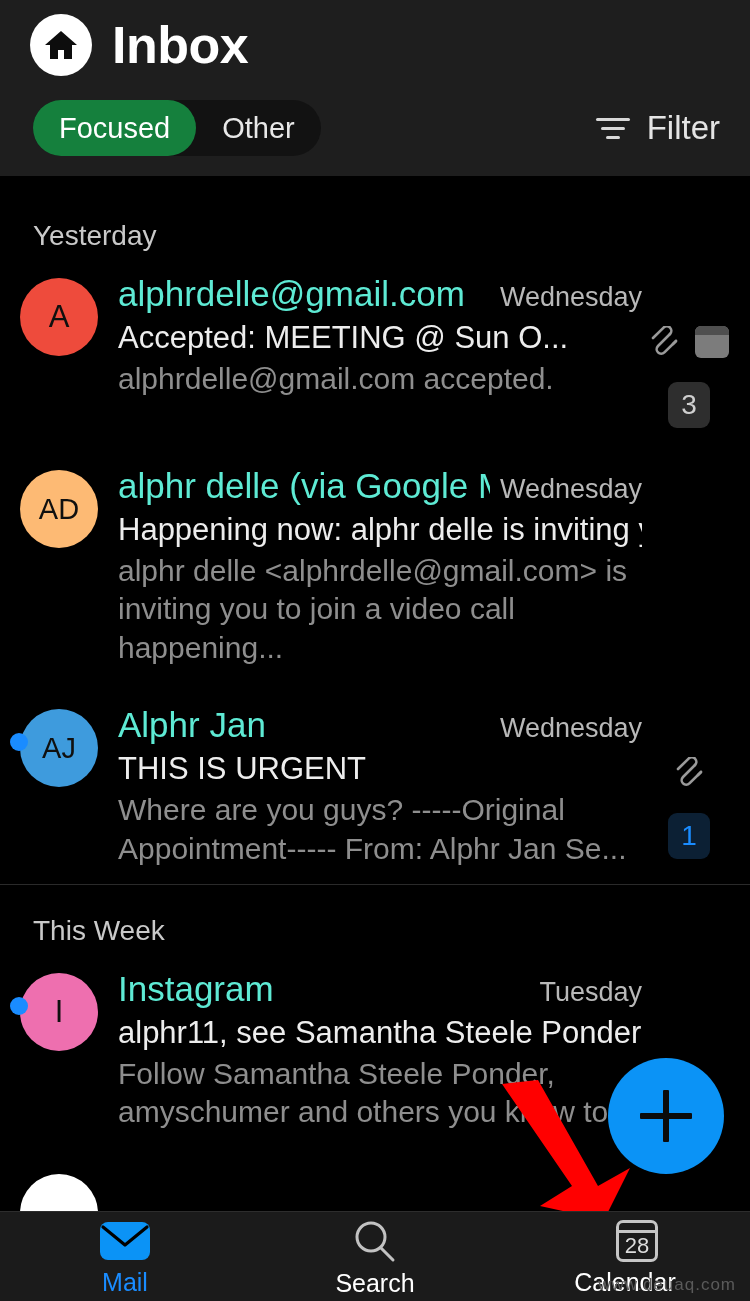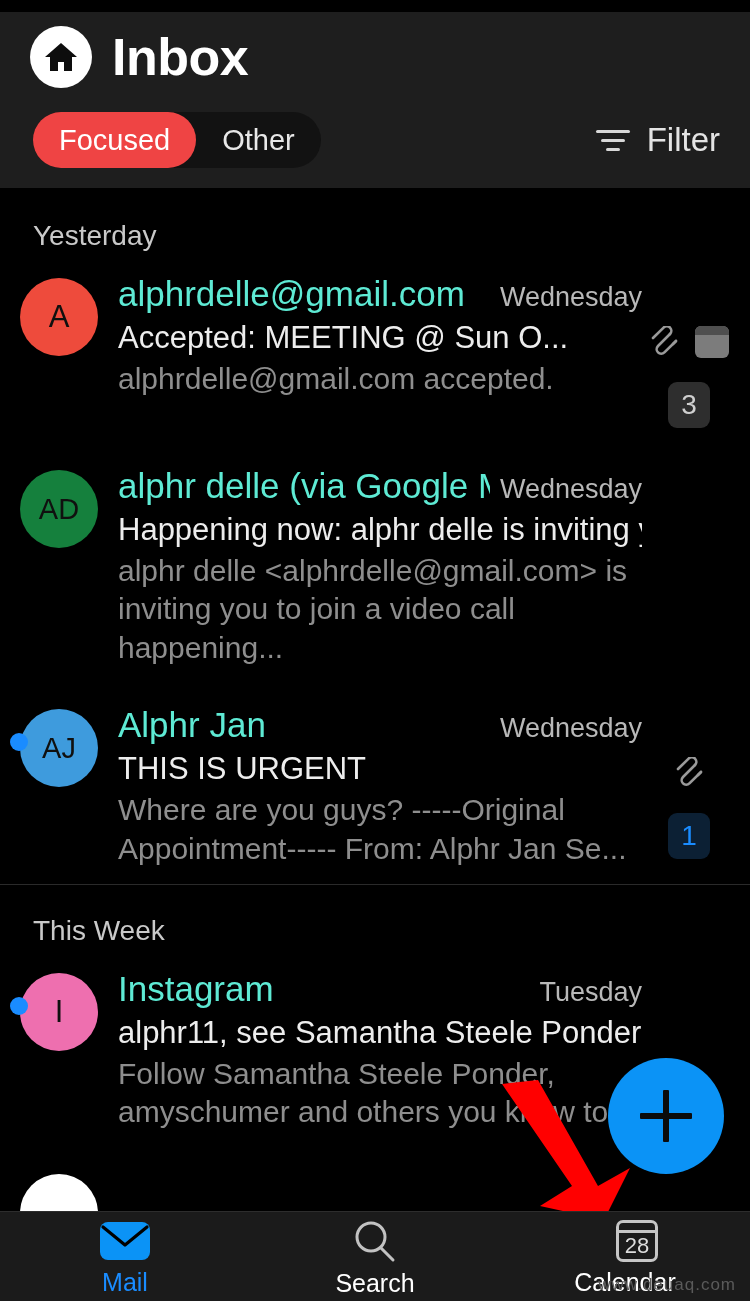--- a/index.html
+++ b/index.html
@@ -6,21 +6,21 @@
   html, body {
     width:750px; height:1301px;
     background:#000;
     font-family:"Liberation Sans", sans-serif;
     overflow:hidden;
   }
   .phone { position:relative; width:750px; height:1301px; background:#000; overflow:hidden; }
 
   
   .header {
-    position:absolute; top:12px; left:0; width:750px; height:176px;
+    position:absolute; top:0; left:0; width:750px; height:176px;
     background:#1e1e1e;
   }
   .title-row { display:flex; align-items:center; padding:14px 0 0 30px; }
   .home-badge {
     width:62px; height:62px; border-radius:50%;
     background:#ffffff; display:flex; align-items:center; justify-content:center;
     flex:none;
   }
   .home-badge svg { display:block; }
   .page-title {
@@ -32,21 +32,21 @@
     padding:24px 30px 0 33px;
   }
   .segmented {
     display:flex; align-items:center; background:#121212;
     border-radius:30px; height:56px; padding:0;
   }
   .seg {
     height:56px; display:flex; align-items:center; justify-content:center;
     font-size:29px; color:#e8e8e8; border-radius:30px; padding:0 26px;
   }
-  .seg.active { background:#ef4444; color:#ffffff; }
+  .seg.active { background:#15803d; color:#ffffff; }
   .filter-group { display:flex; align-items:center; gap:14px; }
   .filter-icon { display:flex; flex-direction:column; align-items:center; gap:6px; width:40px; }
   .filter-icon i { display:block; background:#d8d8d8; height:3px; border-radius:2px; }
   .filter-icon i:nth-child(1){ width:34px; }
   .filter-icon i:nth-child(2){ width:24px; }
   .filter-icon i:nth-child(3){ width:14px; }
   .filter-label { color:#e4e4e4; font-size:33px; }
 
   
   .list {
@@ -201,21 +201,21 @@
             <path d="M21 8 a4.5 4.5 0 0 0-6.4-6.4 L4 12" fill="none" stroke="#9a9a9a" stroke-width="2.6" stroke-linecap="round"></path>
           </svg>
           <span class="cal-ico"></span>
         </div>
         <div class="badge grey">3</div>
       </div>
     </div>
 
     <div class="row">
       <div class="avatar-col">
-        <div class="avatar wide-initials" style="background:#15803d">AD</div>
+        <div class="avatar wide-initials" style="background:#fdba74">AD</div>
       </div>
       <div class="content">
         <div class="line1">
           <div class="sender">alphr delle (via Google Me...</div>
           <div class="date">Wednesday</div>
         </div>
         <div class="subject">Happening now: alphr delle is inviting yo...</div>
         <div class="preview">alphr delle &lt;alphrdelle@gmail.com&gt; is inviting you to join a video call happening...</div>
       </div>
       <div class="meta-col"></div>

